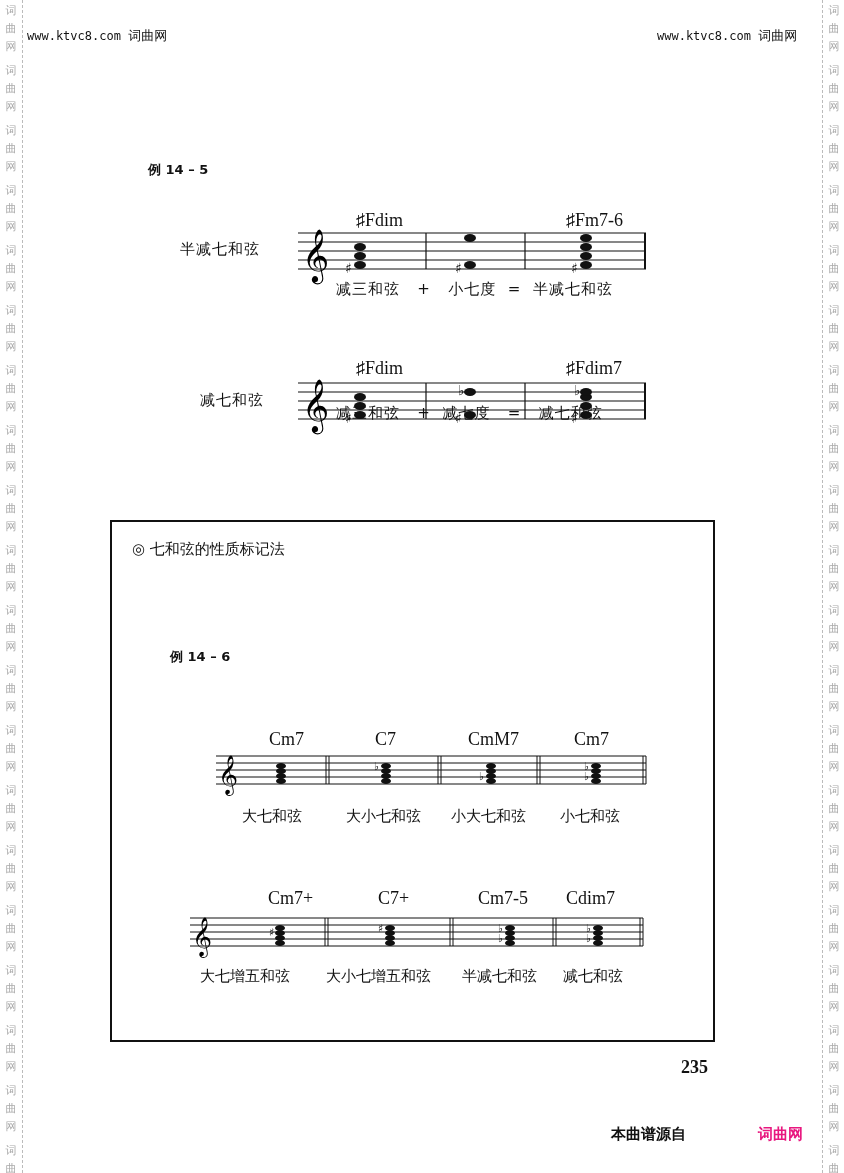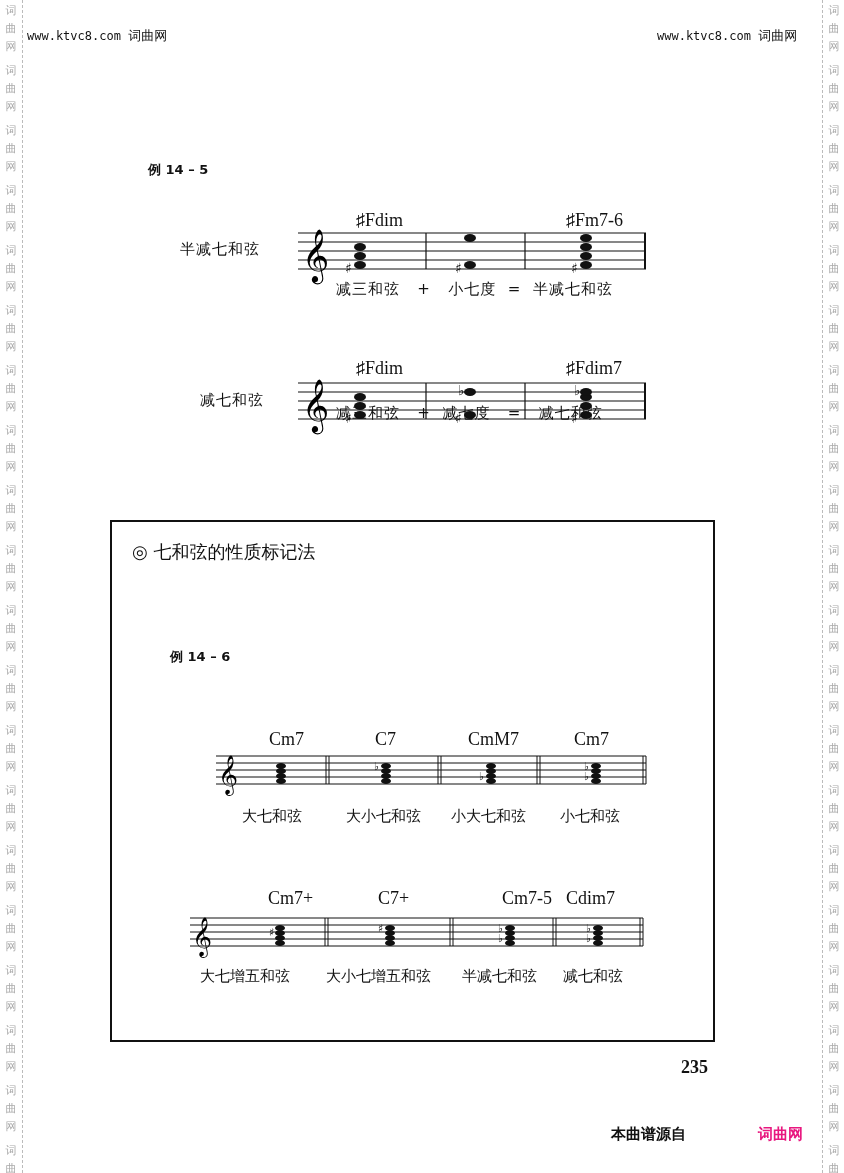--- a/index.html
+++ b/index.html
@@ -11,21 +11,21 @@
   .wm-group { position:absolute; left:3px; width:16px; font-size:11px; line-height:18px;
               color:#aaa; font-family:"DejaVu Sans", sans-serif; text-align:center; }
   .url { position:absolute; top:27px; font-family:"DejaVu Sans Mono", monospace; font-size:12px; color:#111; }
   .url .cn { font-family:"DejaVu Sans", sans-serif; font-size:13px; }
   .example-label { position:absolute; font-family:"DejaVu Sans", sans-serif; font-weight:bold; font-size:13px; }
   .row-label { position:absolute; font-family:"DejaVu Sans", sans-serif; font-size:15px; letter-spacing:1px; }
   .staff { position:absolute; }
   .formula { position:absolute; font-family:"DejaVu Sans", sans-serif; font-size:15px; letter-spacing:1px; white-space:pre; }
   .chord-sym { position:absolute; font-family:"Liberation Serif", serif; font-size:18px; }
   .box { position:absolute; left:110px; top:520px; width:601px; height:518px; border:2px solid #111; }
-  .box-title { position:absolute; left:20px; top:18px; font-family:"DejaVu Sans", sans-serif; font-size:18px;text-align:right; }
+  .box-title { position:absolute; left:20px; top:18px; font-family:"DejaVu Sans", sans-serif; font-size:15px;text-align:right; }
   .box-para { position:absolute; left:20px; top:45px; width:575px; font-family:"DejaVu Sans", sans-serif;
               font-size:15px; line-height:29px; text-indent:2em; text-align:justify; }
   .chord-name { position:absolute; font-family:"DejaVu Sans", sans-serif; font-size:15px; white-space:nowrap;margin-top:8px; }
   .page-num { position:absolute; left:681px; top:1057px; font-family:"Liberation Serif", serif; font-weight:bold; font-size:18px; }
   .source { position:absolute; top:1125px; font-family:"DejaVu Sans", sans-serif; font-weight:bold; font-size:15px; }
 </style>
 </head>
 <body>
 
 <div class="wm-col left" id="wmL">
@@ -204,21 +204,21 @@
         <text x="368" y="20">♭</text>
     </g>
   </svg>
   <div class="chord-name" style="left:130px; top:277px;">大七和弦</div>
   <div class="chord-name" style="left:234px; top:277px;">大小七和弦</div>
   <div class="chord-name" style="left:339px; top:277px;">小大七和弦</div>
   <div class="chord-name" style="left:448px; top:277px;">小七和弦</div>
 
   <div class="chord-sym" style="left:156px; top:366px;">Cm7+</div>
   <div class="chord-sym" style="left:266px; top:366px;">C7+</div>
-  <div class="chord-sym" style="left:366px; top:366px;margin-left:24px;">Cm7-5</div>
+  <div class="chord-sym" style="left:366px; top:366px;">Cm7-5</div>
   <div class="chord-sym" style="left:454px; top:366px;">Cdim7</div>
   <svg class="staff" style="left:78px; top:390px;" width="455" height="50">
     <g stroke="#111" stroke-width="1">
       <line x1="0" y1="6" x2="453" y2="6"></line>
         <line x1="0" y1="13" x2="453" y2="13"></line>
       <line x1="0" y1="20" x2="453" y2="20"></line>
         <line x1="0" y1="27" x2="453" y2="27"></line>
       <line x1="0" y1="34" x2="453" y2="34"></line>
       <line x1="135" y1="6" x2="135" y2="34"></line>
         <line x1="138" y1="6" x2="138" y2="34"></line>

